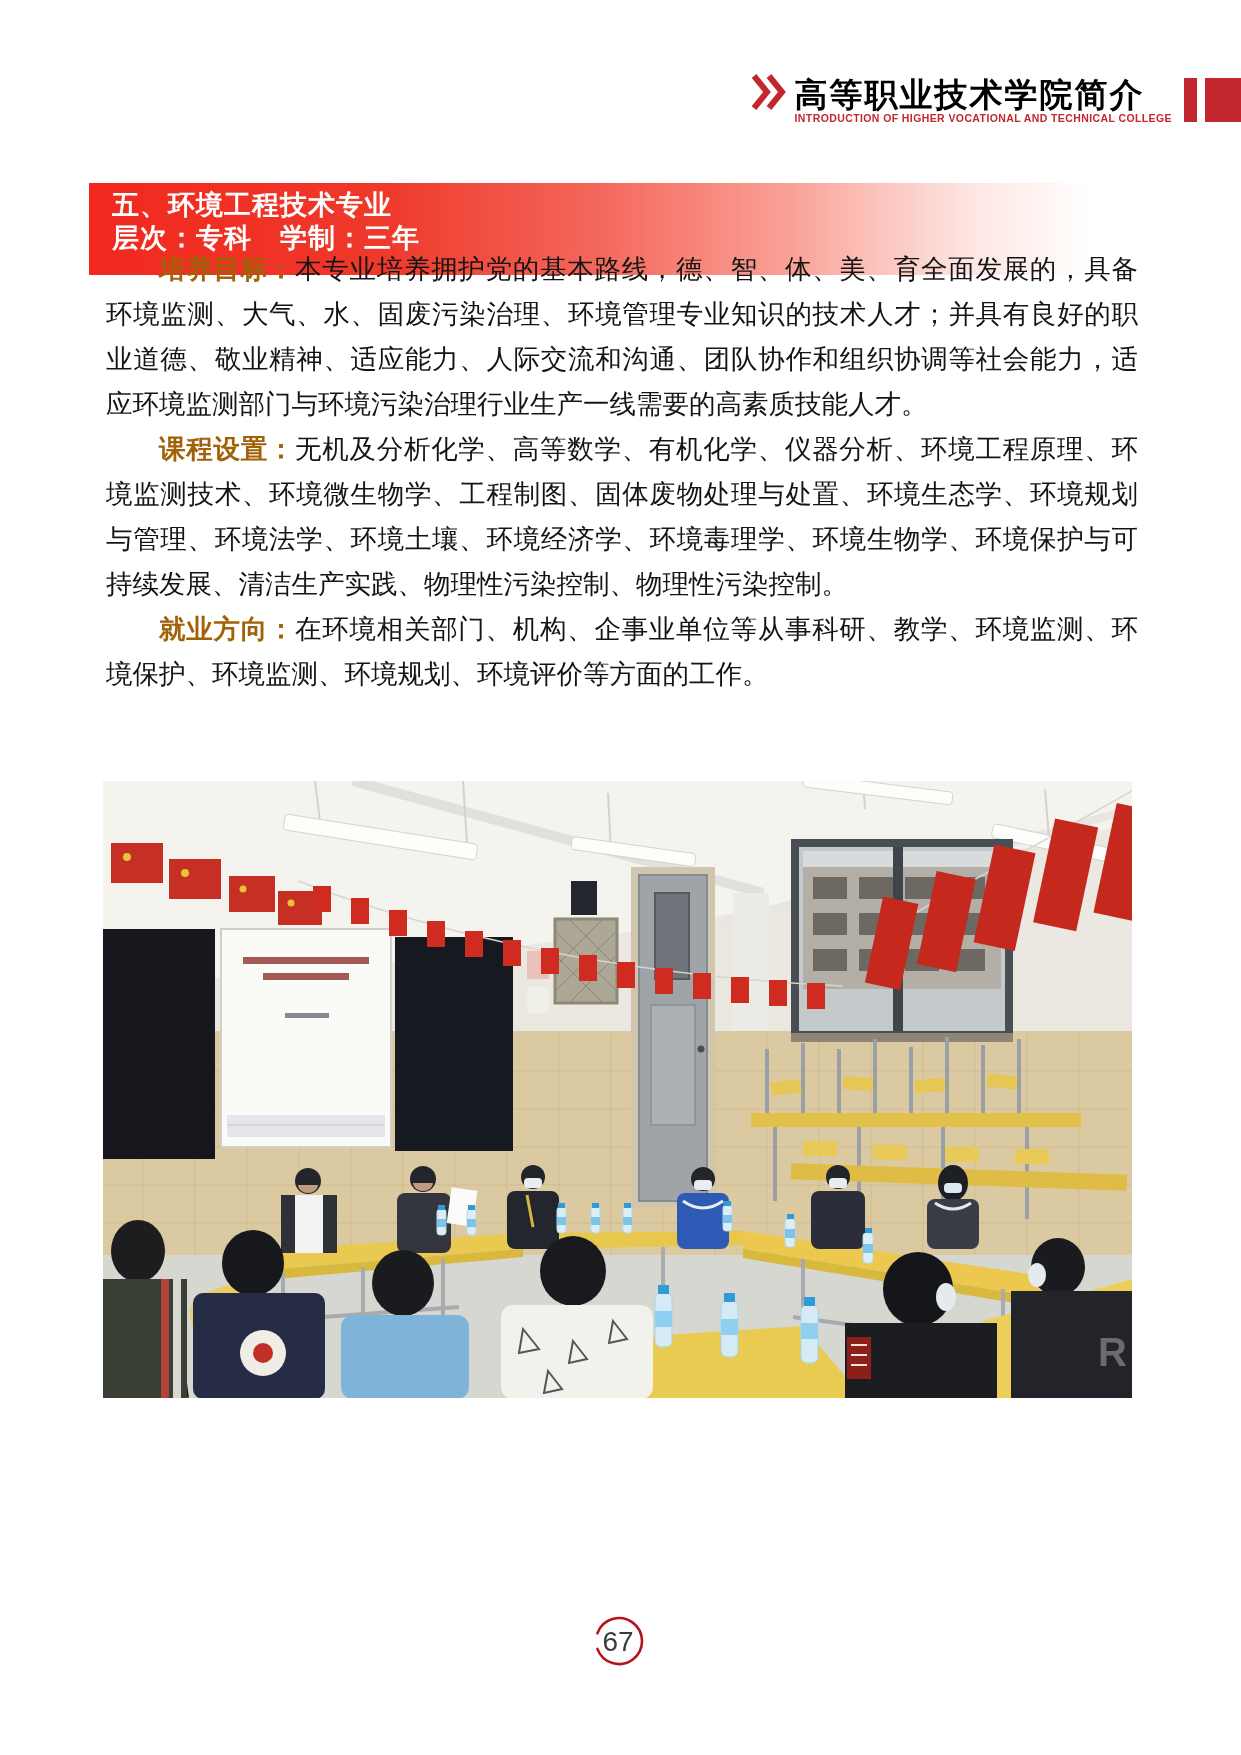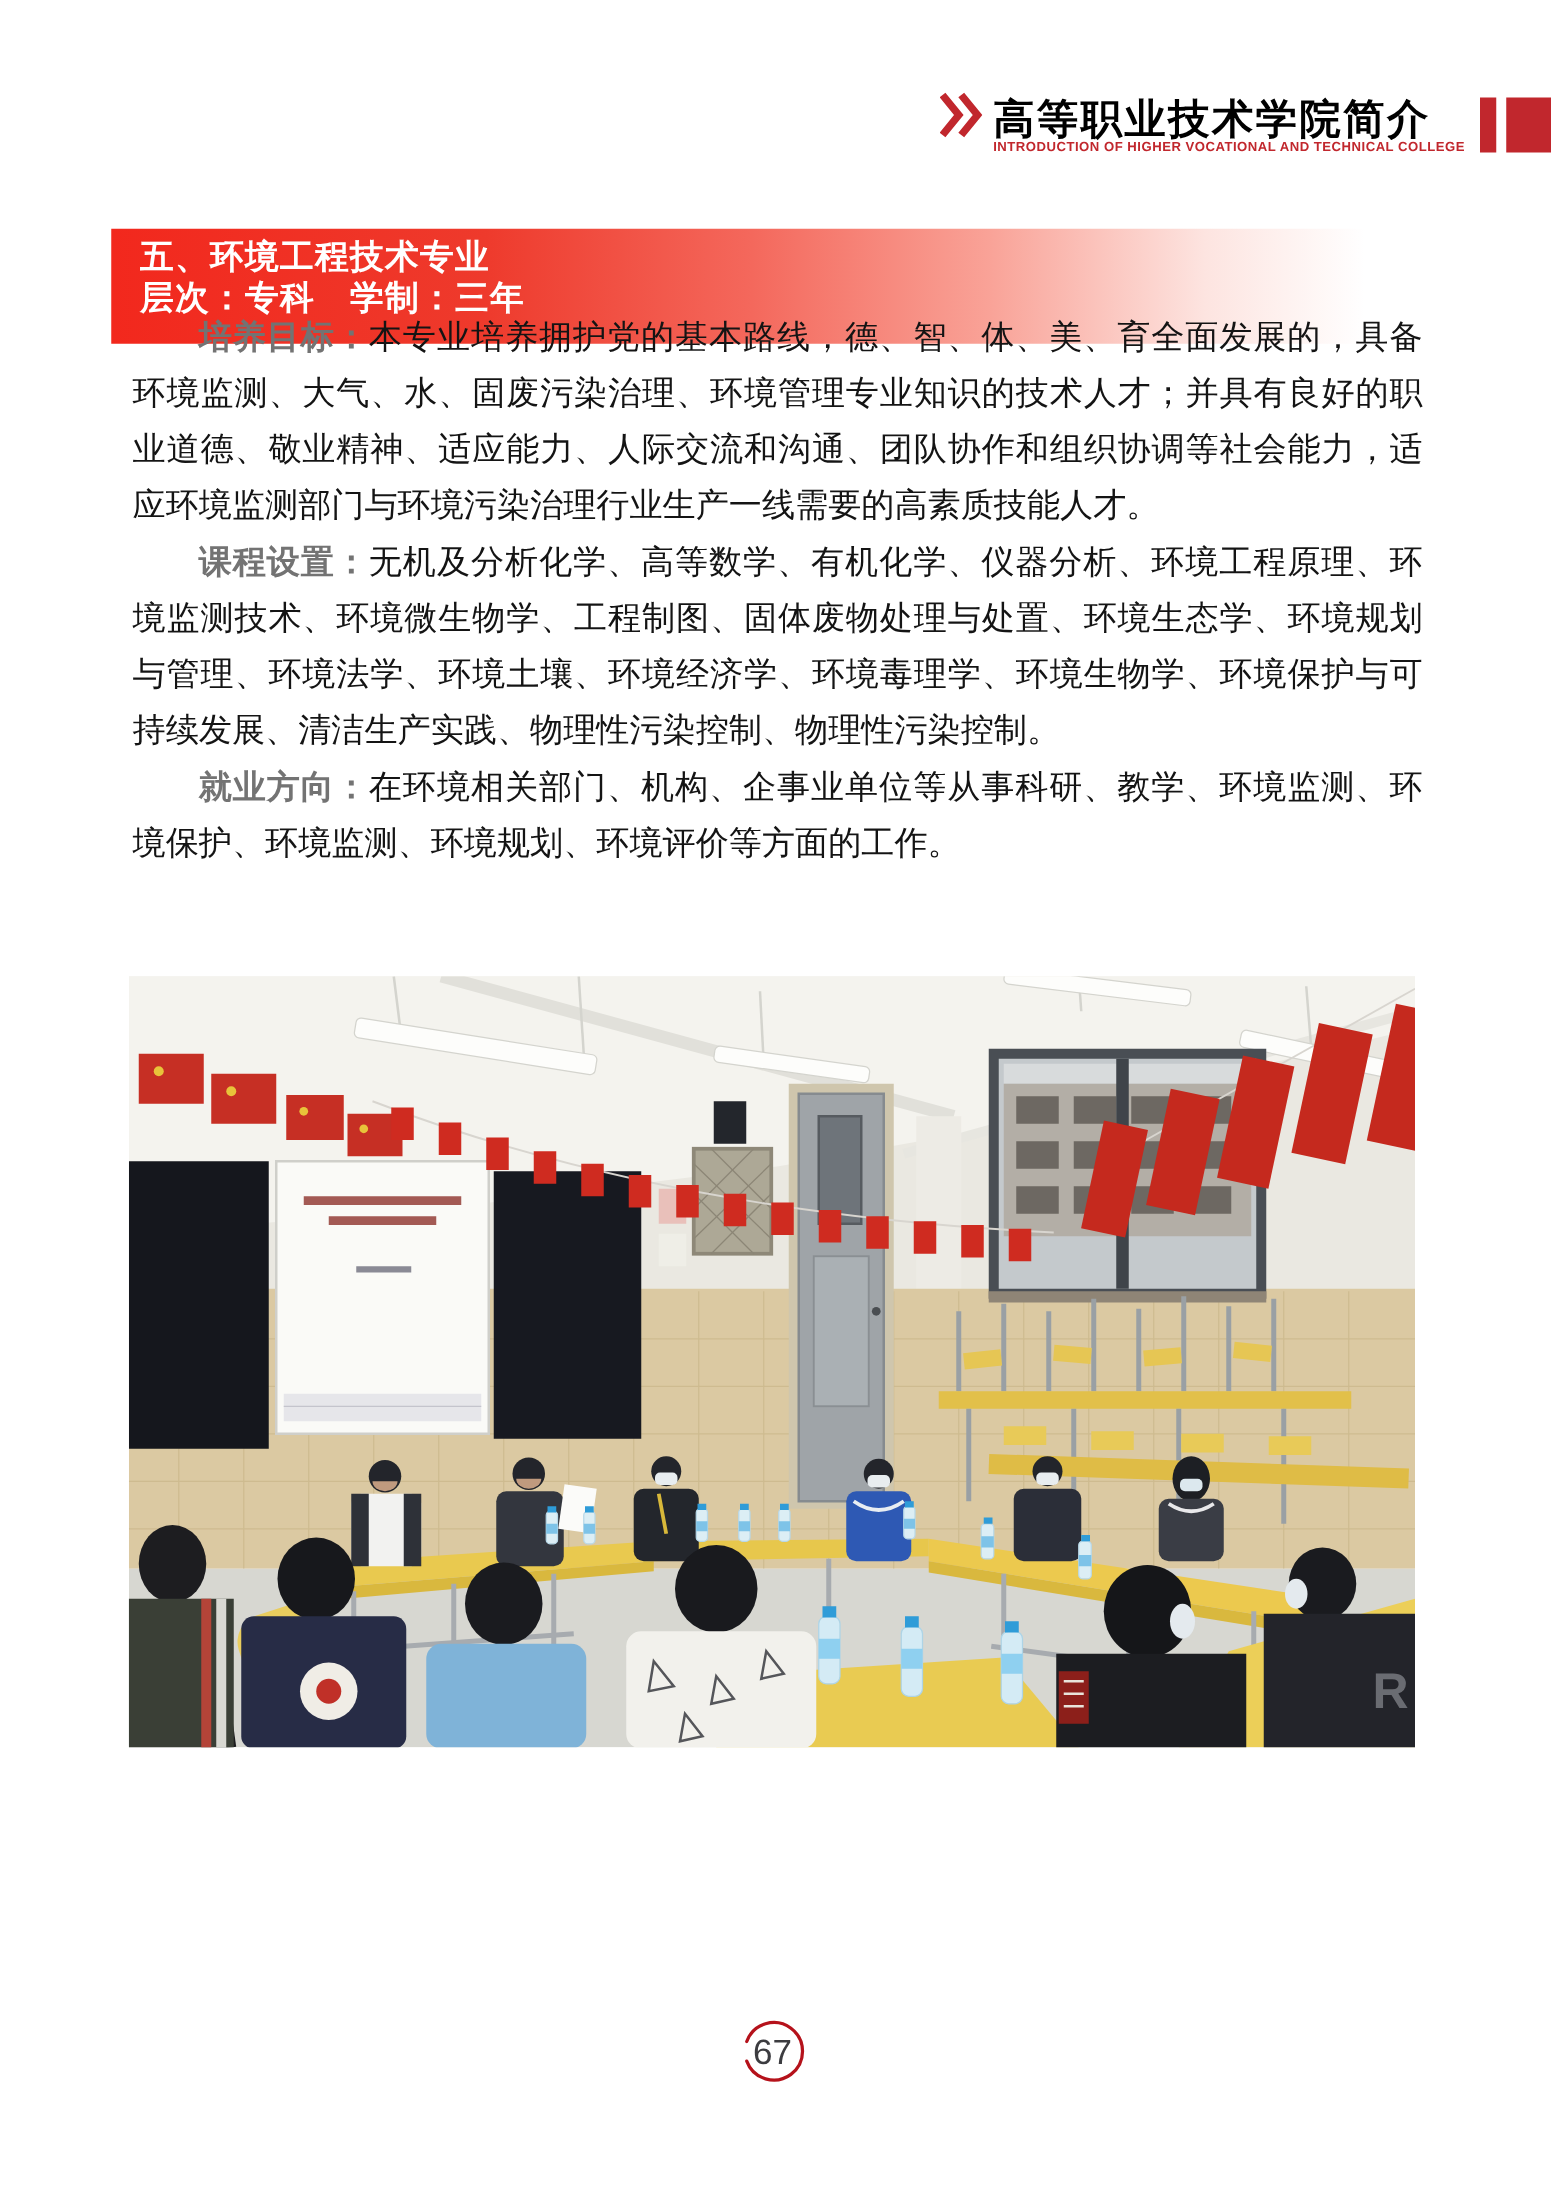--- a/index.html
+++ b/index.html
@@ -19,21 +19,21 @@
   .banner{
     position:absolute; left:89px; top:183px; width:1067px; height:92px;
     background:linear-gradient(90deg,#f2281d 0%,#ee3a2c 28%,#f4685c 48%,#f9a398 66%,#fde4e0 82%,#ffffff 94%);
     color:#ffffff; padding:6px 0 0 23px; box-sizing:border-box;
   }
   .banner-l1{font-size:27px; font-weight:bold; line-height:33px; letter-spacing:1px;}
   .banner-l2{font-size:27px; font-weight:bold; line-height:33px; letter-spacing:1px;}
   
   .bodytext{position:absolute; left:106px; top:247px; width:1032px; font-size:26.5px; line-height:45px; color:#141414; text-align:justify;}
   .bodytext p{margin:0; text-indent:2em;}
-  .lbl{color:#737373; font-weight:bold;}
+  .lbl{color:#a16207; font-weight:bold;}
   
   .photo{position:absolute; left:103px; top:781px; width:1029px; height:617px; margin:0; overflow:hidden;}
   .photo svg{display:block;}
   
   .pagenum{position:absolute; left:589px; top:1611px; width:62px; height:62px;text-align:right;}
 </style>
 </head>
 <body>
 
 <div class="page">

